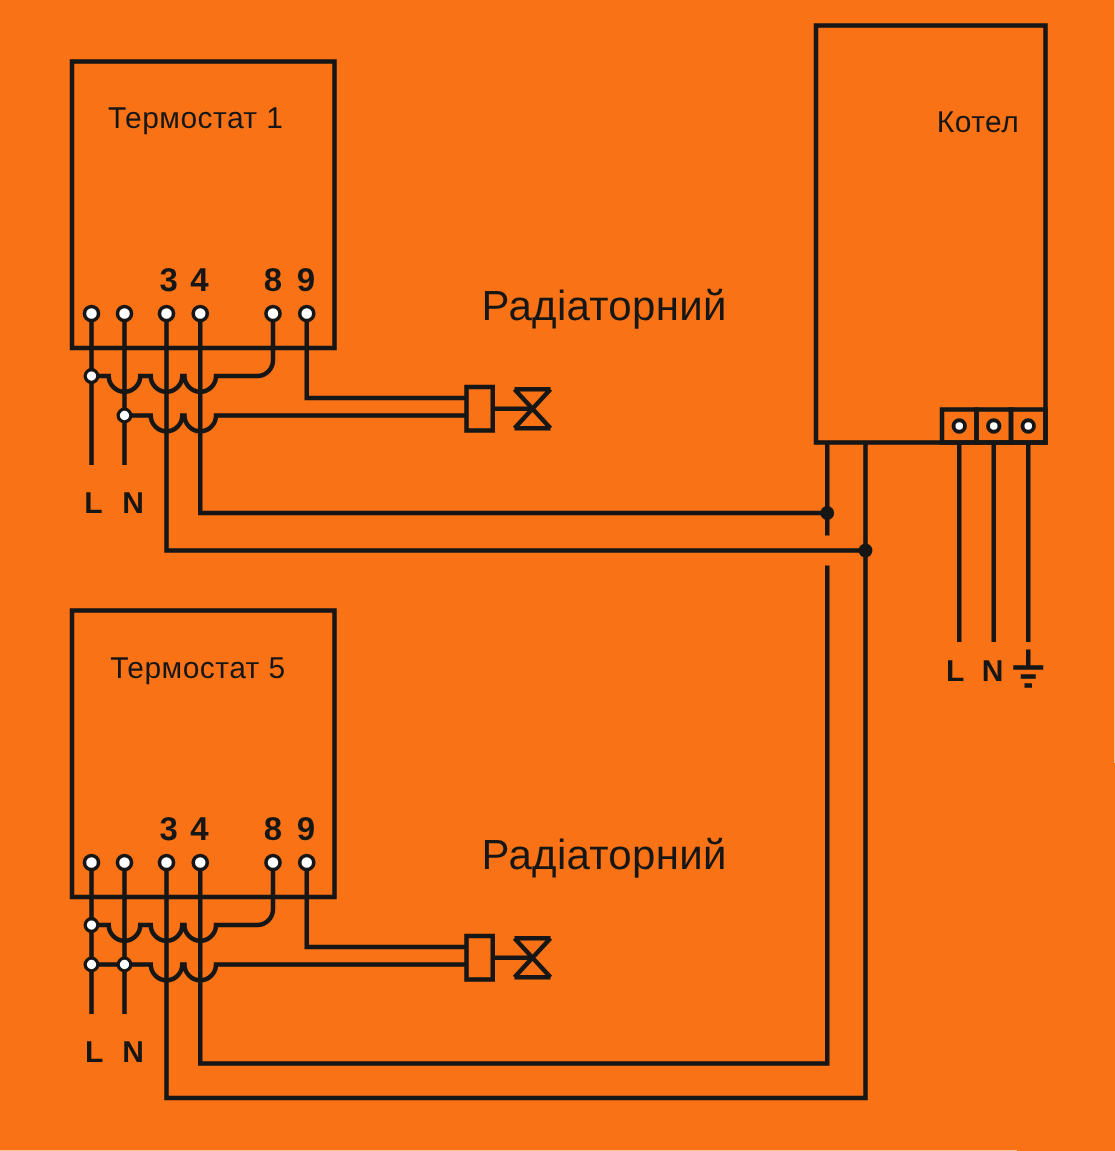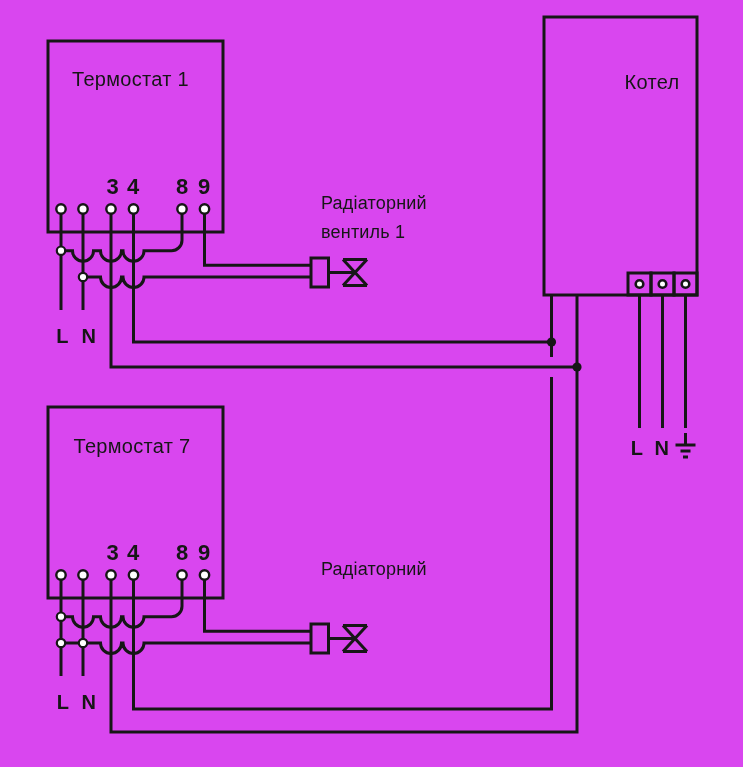--- a/index.html
+++ b/index.html
@@ -1,25 +1,25 @@
 <!DOCTYPE html>
 <html><head>
 <meta charset="utf-8">
 <style>
   html,body{margin:0;padding:0;background:#ffffff;}
-  .stage{position:relative;width:743px;height:767px;background:#d946ef;overflow:hidden;
+  .stage{position:relative;width:743px;height:767px;background:#f97316;overflow:hidden;
          font-family:"Liberation Sans","DejaVu Sans",sans-serif;color:#161616;}
   .stage svg{position:absolute;left:0;top:0;}
   .lbl{position:absolute;transform:translate(-50%,-50%);white-space:nowrap;
        color:#161616;line-height:1;}
   .ttl{font-size:20px;letter-spacing:.3px;}
   .digit{font-size:22px;font-weight:bold;}
   .ln{font-size:20px;font-weight:bold;letter-spacing:.5px;}
-  .valve-label{position:absolute;font-size:18px;line-height:29px;letter-spacing:.2px;
-       color:#161616;white-space:nowrap;}
+  .valve-label{position:absolute;font-size:28px;line-height:29px;letter-spacing:.2px;
+       color:#161616;white-space:nowrap;text-align:right;}
 </style>
 </head>
 <body>
 
 <div class="stage">
 
   <svg width="743" height="767" viewBox="0 0 743 767">
     <g stroke="#161616" stroke-width="3" fill="none">
 
       <g>
@@ -99,21 +99,21 @@
       </g>
 
       <g fill="#161616" stroke="none">
         <circle cx="551.5" cy="342" r="4.6"></circle>
         <circle cx="577" cy="367" r="4.6"></circle>
       </g>
     </g>
   </svg>
 
   <div class="lbl ttl" style="left:130.5px;top:79px">Термостат 1</div>
-  <div class="lbl ttl" style="left:132px;top:446px">Термостат 7</div>
+  <div class="lbl ttl" style="left:132px;top:446px">Термостат 5</div>
   <div class="lbl ttl" style="left:652px;top:82px">Котел</div>
 
   <div class="lbl digit" style="left:112.5px;top:186.5px">3</div>
   <div class="lbl digit" style="left:133px;top:186.5px">4</div>
   <div class="lbl digit" style="left:182px;top:186.5px">8</div>
   <div class="lbl digit" style="left:204px;top:186.5px">9</div>
 
   <div class="lbl digit" style="left:112.5px;top:552.5px">3</div>
   <div class="lbl digit" style="left:133px;top:552.5px">4</div>
   <div class="lbl digit" style="left:182px;top:552.5px">8</div>
@@ -121,19 +121,18 @@
 
   <div class="lbl ln" style="left:62.5px;top:336px">L</div>
   <div class="lbl ln" style="left:89px;top:336px">N</div>
   <div class="lbl ln" style="left:63px;top:702px">L</div>
   <div class="lbl ln" style="left:89px;top:702px">N</div>
   <div class="lbl ln" style="left:637px;top:447.5px">L</div>
   <div class="lbl ln" style="left:662px;top:447.5px">N</div>
 
   <div class="valve-label" style="left:321px;top:189px">
     <div>Радіаторний</div>
-    <div>вентиль 1</div>
   </div>
   <div class="valve-label" style="left:321px;top:555px">
     <div>Радіаторний</div>
   </div>
 
 </div>
 
 </body></html>

